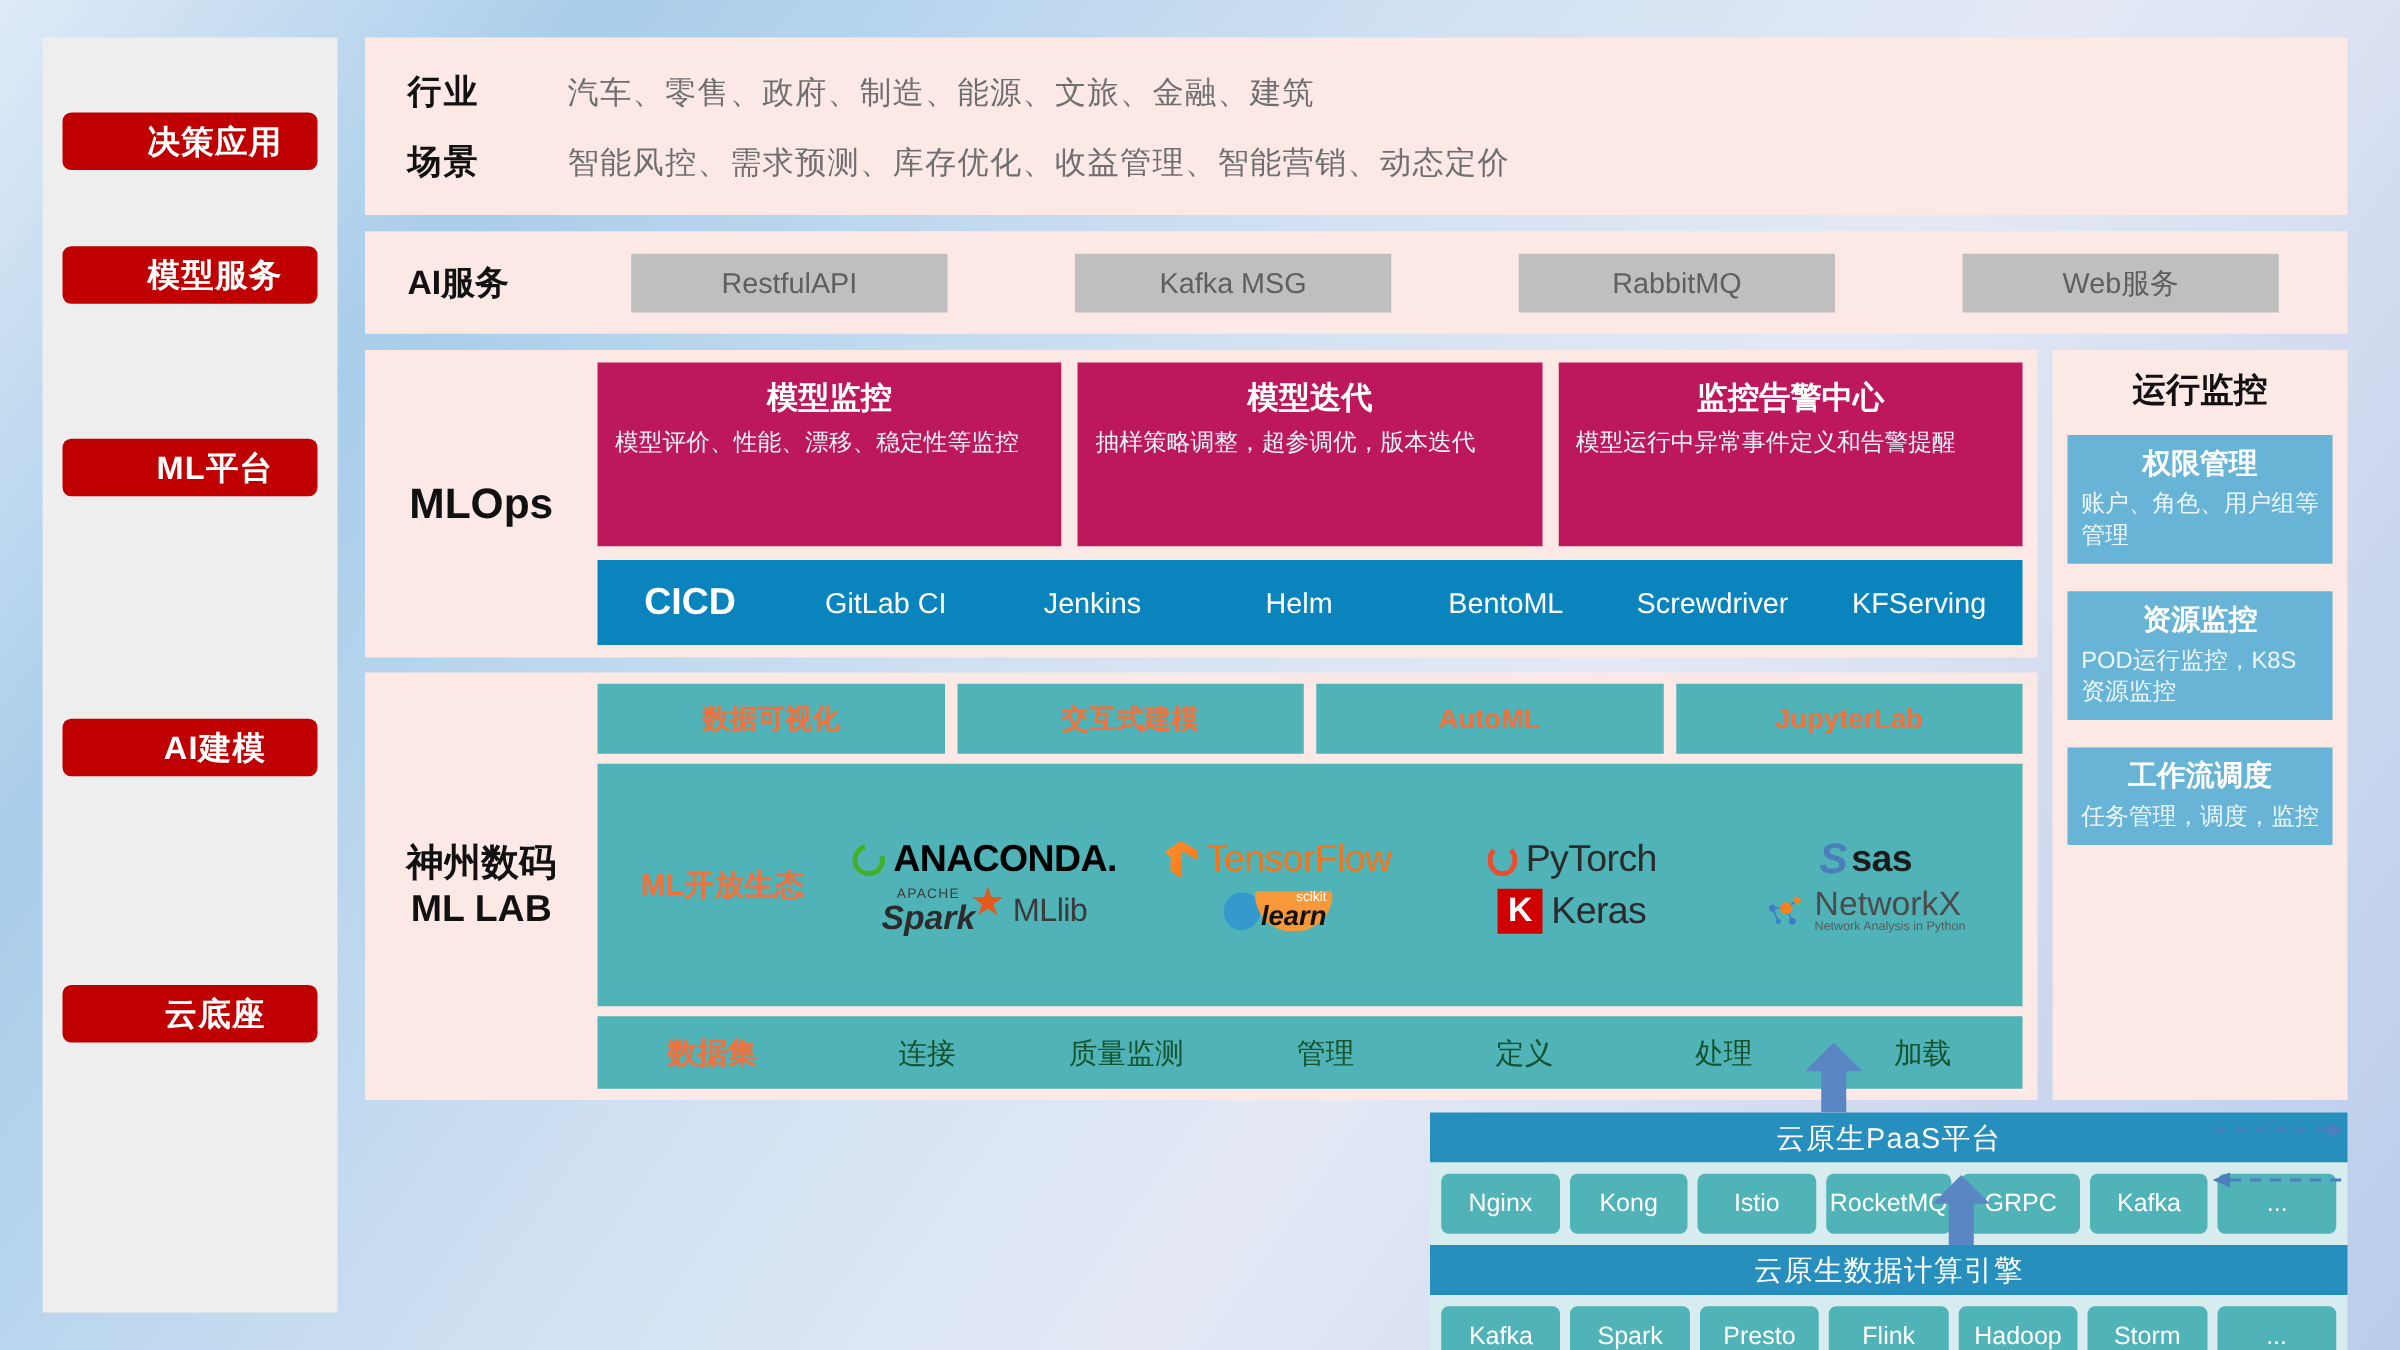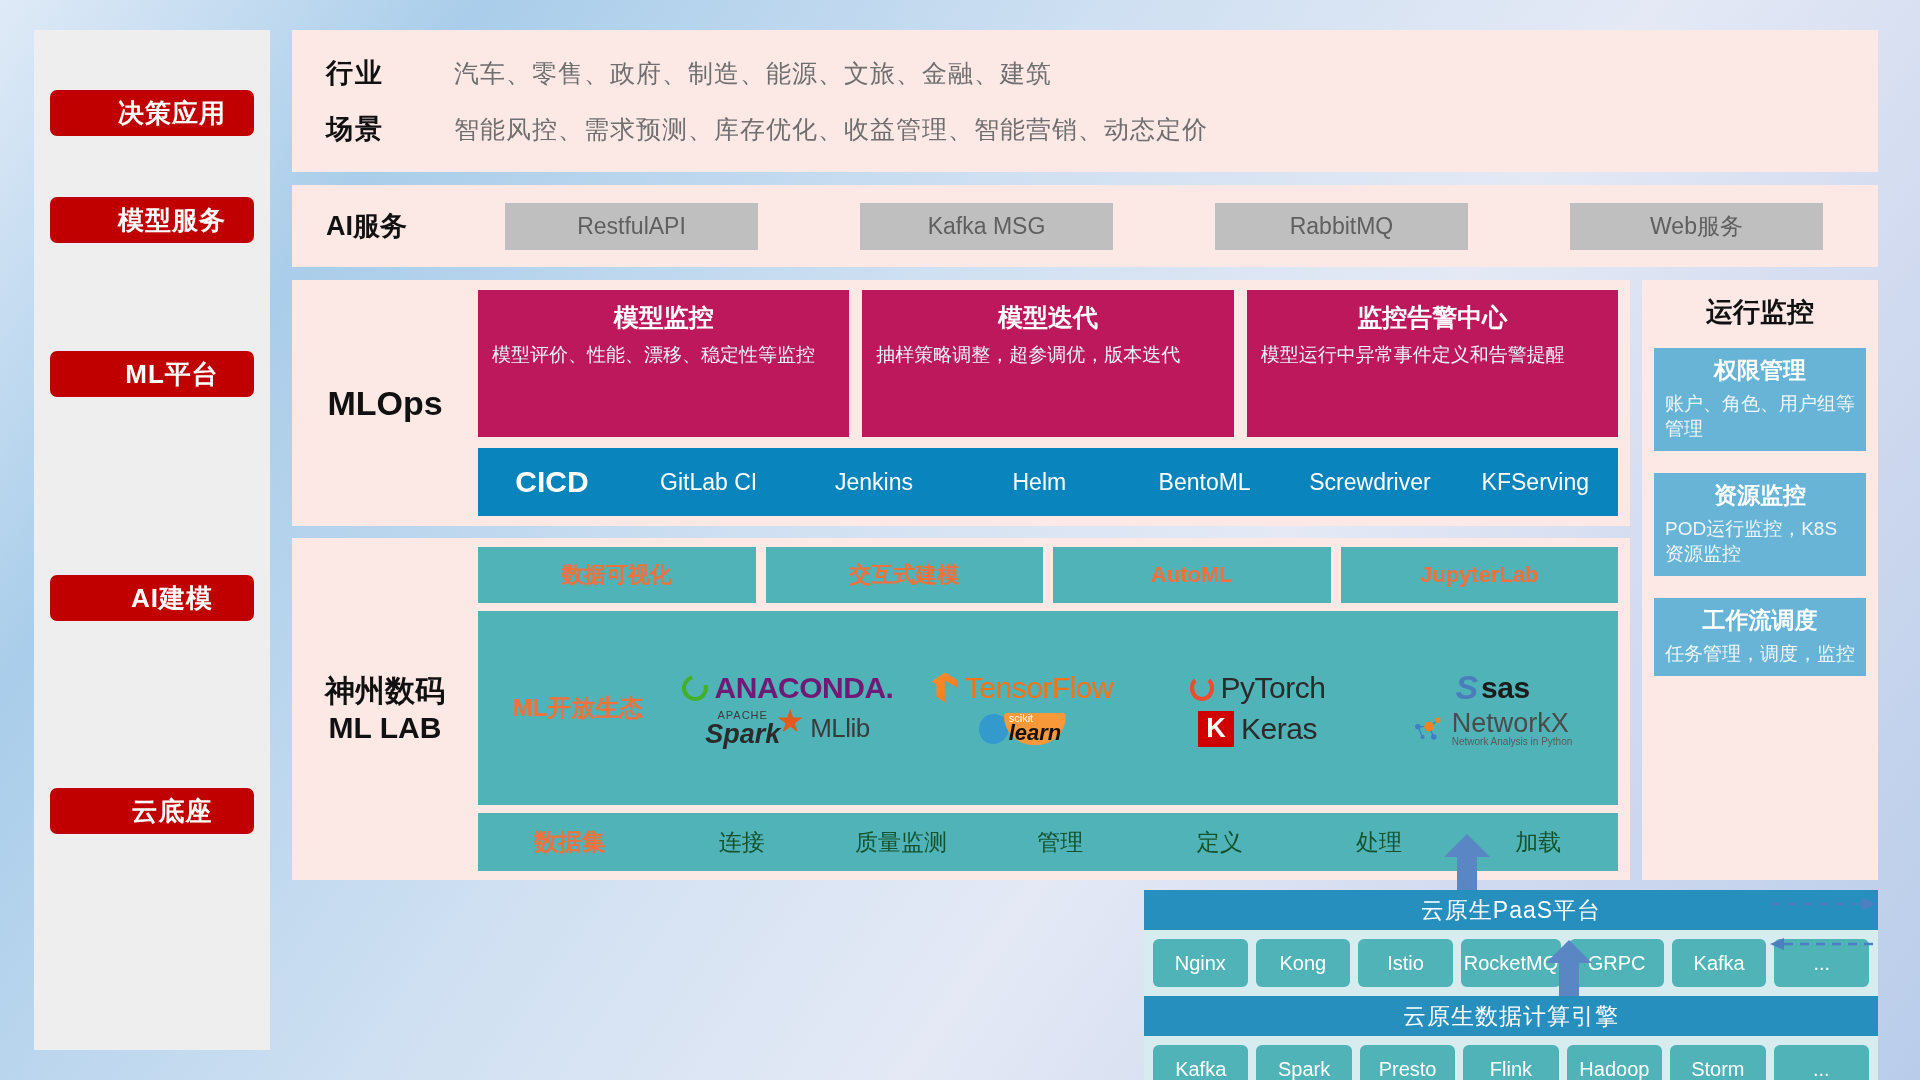--- a/index.html
+++ b/index.html
@@ -499,21 +499,21 @@
               <div class="lab-tool">AutoML</div>
               <div class="lab-tool">JupyterLab</div>
             </div>
 
             <div class="lab-eco">
               <div class="eco-label">ML开放生态</div>
               <div class="eco-logos">
 
                 <div class="logo">
                   <div class="anaconda-ring"></div>
-                  <span class="logo-text" style="color:#701a75;font-weight:600">ANACONDA.</span>
+                  <span class="logo-text" style="color:#000000;font-weight:600">ANACONDA.</span>
                 </div>
                 <div class="logo">
                   <div class="tf-mark"></div>
                   <span class="logo-text" style="color:#f97316">TensorFlow</span>
                 </div>
                 <div class="logo">
                   <div class="pytorch-flame"></div>
                   <span class="logo-text" style="color:#2b2b2b">PyTorch</span>
                 </div>
                 <div class="logo">
@@ -525,21 +525,21 @@
                   <div style="display:flex;flex-direction:column;align-items:center;line-height:1">
                     <span style="font-size:11px;color:#3b3b3b;letter-spacing:1px">APACHE</span>
                     <span style="font-size:27px;font-weight:bold;color:#2b2b2b;font-style:italic">Spark</span>
                   </div>
                   <div class="spark-star" style="margin-left:-10px;margin-top:-14px"></div>
                   <span class="logo-text" style="color:#3b3b3b;font-size:26px">MLlib</span>
                 </div>
                 <div class="logo">
                   <div class="sklearn-blob"></div>
                   <div class="sklearn-orange">
-                    <div style="display:flex;flex-direction:column;align-items:flex-start;line-height:0.95">
+                    <div style="display:flex;flex-direction:column;align-items:flex-end;line-height:0.95">
                       <span style="font-size:11px;color:#ffffff">scikit</span>
                       <span style="font-size:22px;font-style:italic;font-weight:bold;color:#111">learn</span>
                     </div>
                   </div>
                 </div>
                 <div class="logo">
                   <div class="kbox">K</div>
                   <span class="logo-text" style="color:#2b2b2b">Keras</span>
                 </div>
                 <div class="logo">

